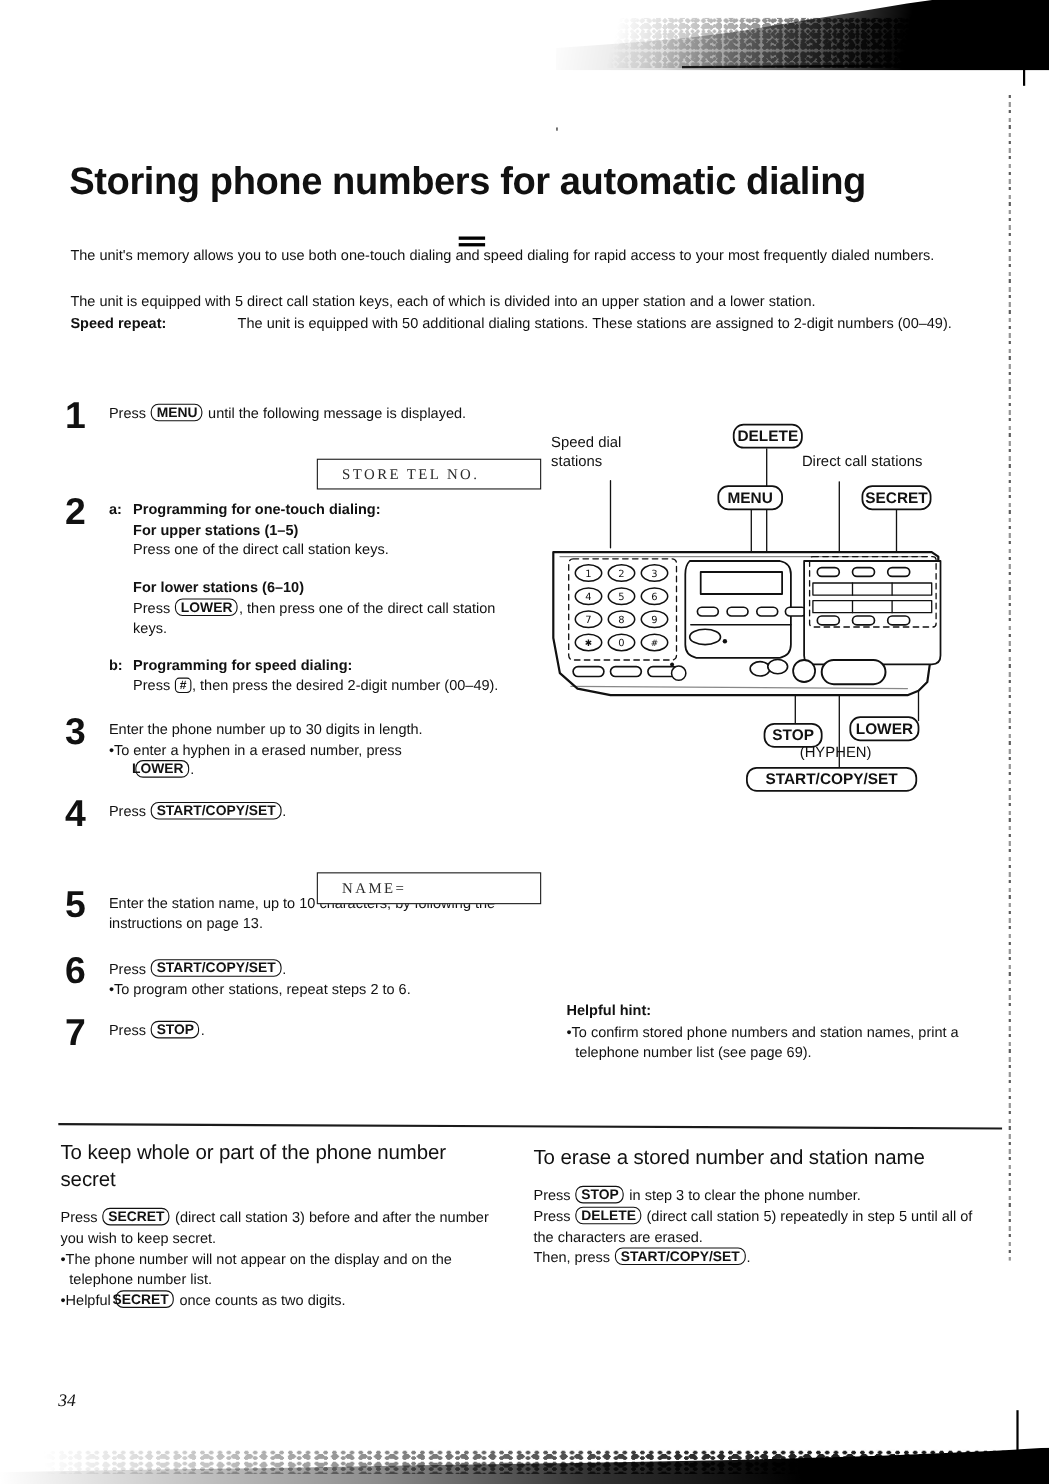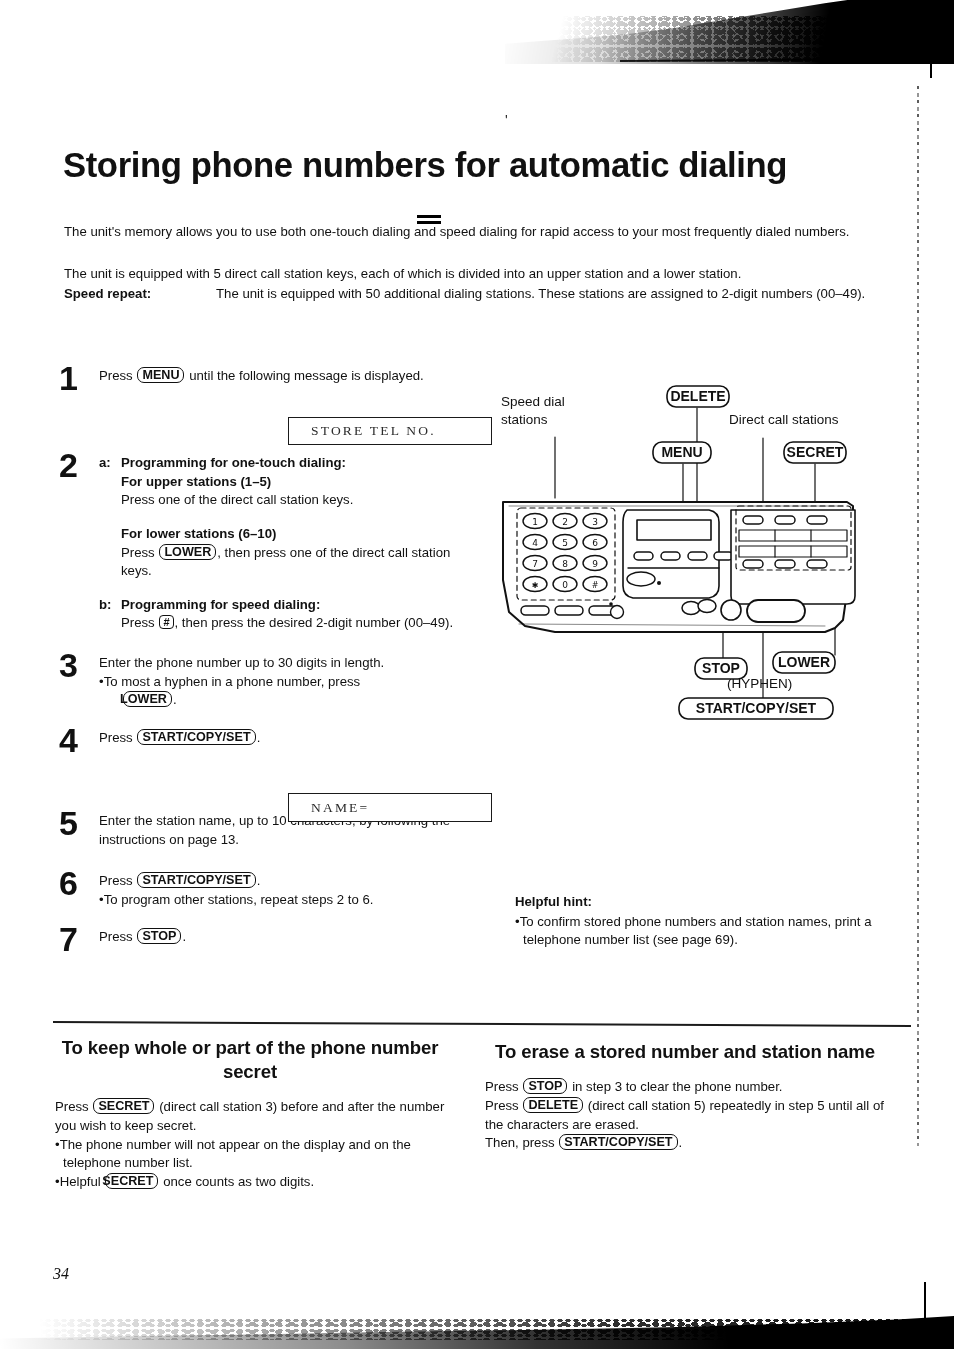--- a/index.html
+++ b/index.html
@@ -118,29 +118,29 @@
   }
   #lcd-store{left:288px;top:417px;width:180px;height:26px;}
   #lcd-name{left:288px;top:793px;width:180px;height:27px;text-align:center;}
 
   
   .diagram{position:absolute;left:495px;top:380px;width:400px;height:355px;}
   .diagram svg{display:block;}
 
   
   .hint{position:absolute;left:515px;top:893px;width:360px;font-size:13.2px;line-height:18.6px;}
-  .hint h4{margin:0 0 1px 0;font-size:13.2px;font-weight:bold;}
+  .hint h4{margin:17px 0 1px 0;font-size:13.2px;font-weight:bold;}
 
   
   .divider{
     position:absolute;left:53px;top:1021px;width:858px;height:2px;background:#1b1b1b;
     transform:rotate(.26deg);transform-origin:left center;
   }
   .col{position:absolute;font-size:13.2px;line-height:18.8px;}
-  .col h3{margin:0 0 14px 0;font-size:18.6px;font-weight:bold;line-height:24px;letter-spacing:-.1px;text-align:center;}
+  .col h3{margin:0 0 14px 0;font-size:18.6px;font-weight:normal;line-height:24px;letter-spacing:-.1px;}
   #col-left{left:55px;top:1036px;width:390px;}
   #col-right{left:485px;top:1040px;width:400px;}
 
   .pageno{
     position:absolute;left:53px;top:1265px;font-size:16px;font-style:italic;
     font-family:"Liberation Serif", serif;
   }
 </style>
 </head>
 <body>
@@ -220,21 +220,21 @@
         </div>
       </div>
     </div>
 
     <div style="height:18px"></div>
 
     <div class="step">
       <div class="step-num">3</div>
       <div class="step-body">
         <div>Enter the phone number up to 30 digits in length.</div>
-        <div class="bullet">•<span>To most a hyphen in a phone number, press</span><br>
+        <div class="bullet">•<span>To enter a hyphen in a erased number, press</span><br>
           <span class="key" style="margin-left:16px">LOWER</span><span>.</span>
         </div>
       </div>
     </div>
 
     <div style="height:16px"></div>
 
     <div class="step">
       <div class="step-num">4</div>
       <div class="step-body">

